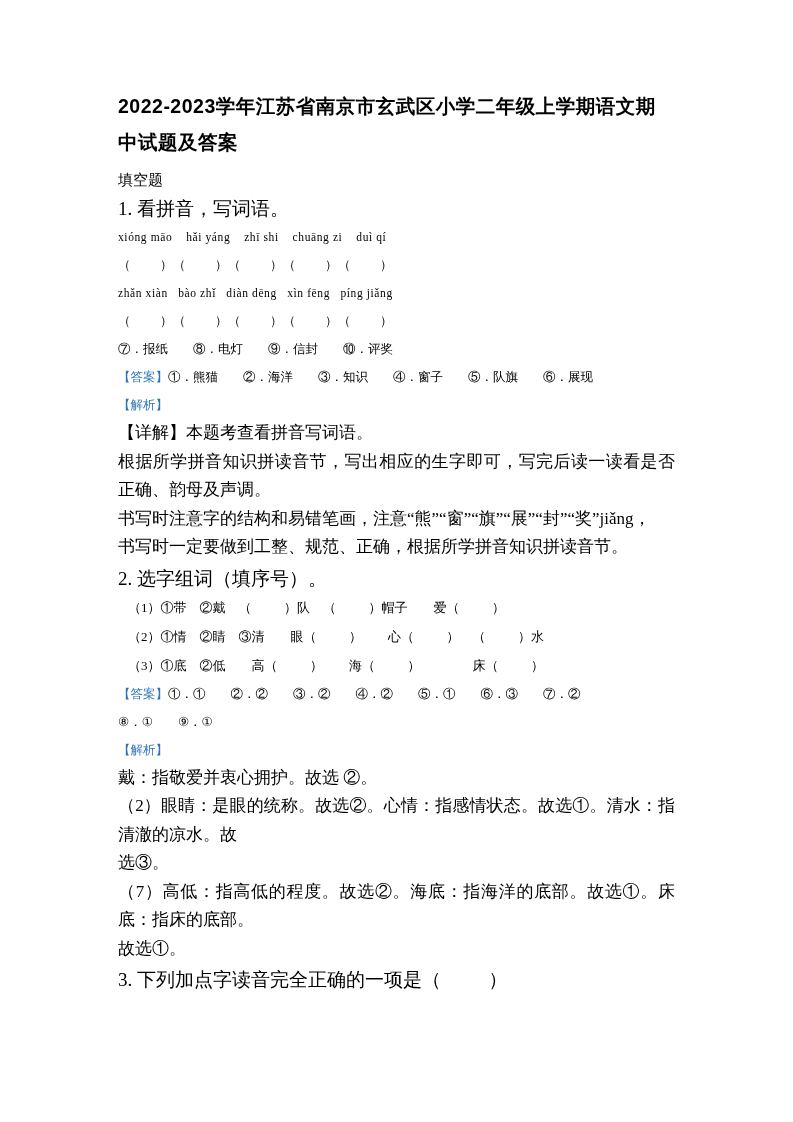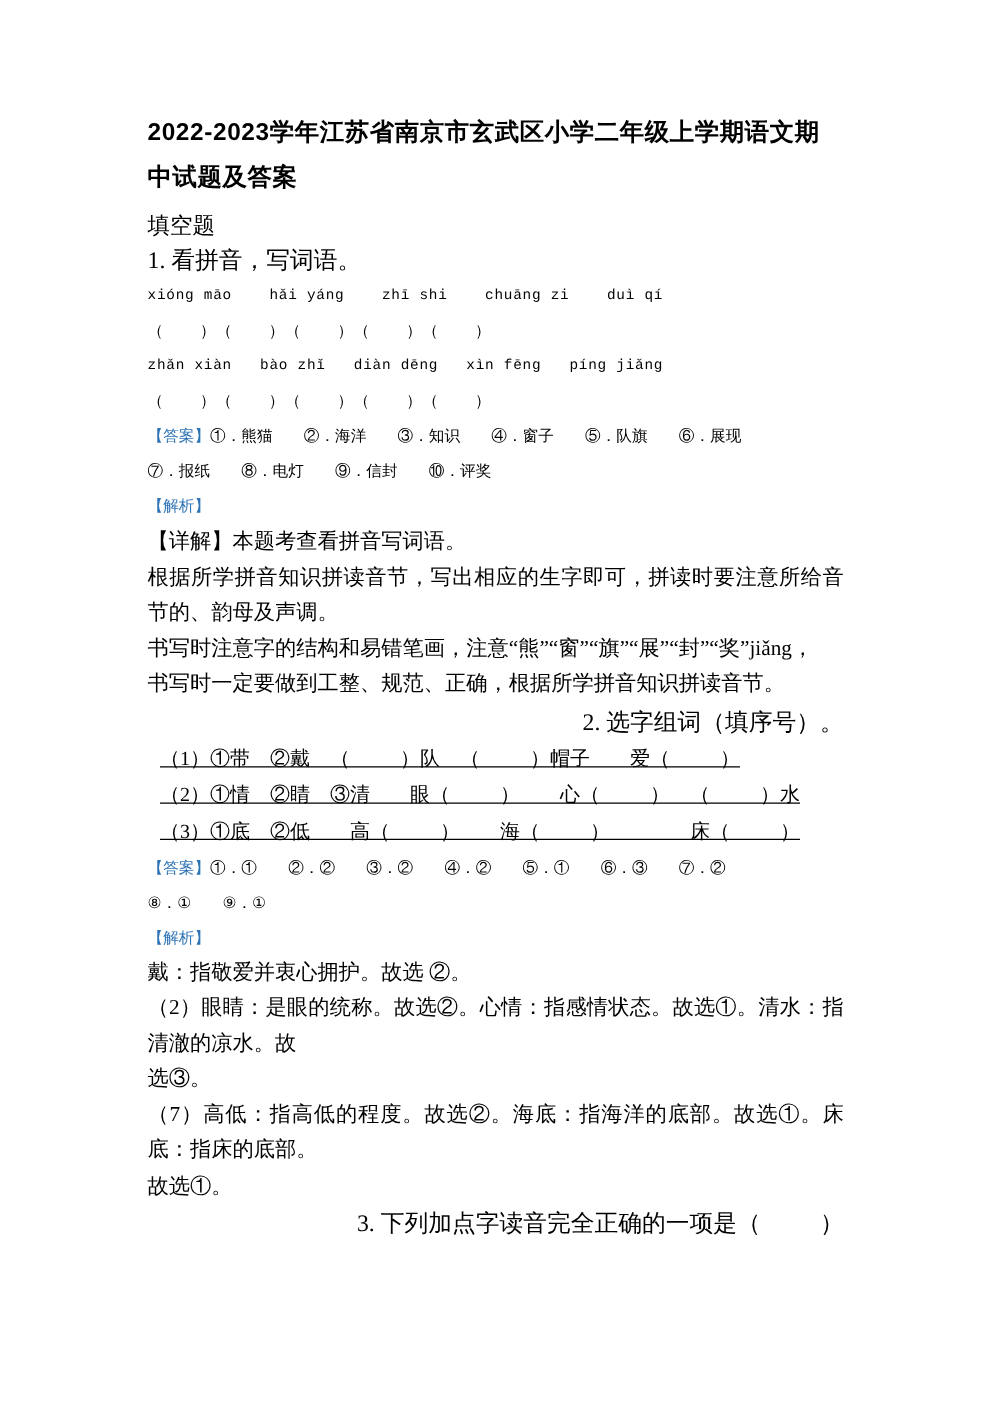--- a/index.html
+++ b/index.html
@@ -23,32 +23,32 @@
   .doc-title {
     font-family: "Liberation Sans", "DejaVu Sans", sans-serif;
     font-size: 19.5px;
     font-weight: bold;
     line-height: 36px;
     letter-spacing: 0.5px;
     margin: 0 0 6px 0;
     color: #000;
   }
   .section-label {
-    font-size: 18px;
+    font-size: 15px;
     line-height: 28px;
     margin: 4px 0 0 0;
   }
   .q-line {
     font-size: 19px;
     line-height: 29px;
     margin: 0;
     white-space: pre-wrap;
   }
   .pinyin-line {
-    font-family: Liberation Mono, monospace;
+    font-family: Liberation Serif, serif;
     font-size: 11.5px;
     line-height: 28px;
     letter-spacing: 0.6px;
     margin: 0;
     white-space: pre;
   }
   .bracket-line {
     font-size: 12.5px;
     line-height: 28px;
     margin: 0;
@@ -69,54 +69,52 @@
     color: #000;
   }
   .detail-line {
     font-size: 17px;
     line-height: 28.5px;
     margin: 0;
     white-space: pre-wrap;
     text-align: justify;
   }
   .sub-line {
-    font-size: 16px;
+    font-size: 13px;
     line-height: 29px;
     margin: 0;
     padding-left: 10px;
     white-space: pre;
-    text-decoration: underline;
   }
   .blk {
     margin-top: 2px;
-    text-align: right;
   }
 </style>
 </head>
 <body>
 
 <div class="page">
 
   <h1 class="doc-title">2022-2023学年江苏省南京市玄武区小学二年级上学期语文期中试题及答案</h1>
 
   <p class="section-label">填空题</p>
 
   <p class="q-line">1. 看拼音，写词语。</p>
   <p class="pinyin-line">xióng māo    hǎi yáng    zhī shi    chuāng zi    duì qí</p>
   <p class="bracket-line">（        ）（        ）（        ）（        ）（        ）</p>
   <p class="pinyin-line">zhǎn xiàn   bào zhǐ   diàn dēng   xìn fēng   píng jiǎng</p>
   <p class="bracket-line">（        ）（        ）（        ）（        ）（        ）</p>
 
+  <p class="answer-line"><span class="answer-body">⑦．报纸　　⑧．电灯　　⑨．信封　　⑩．评奖</span></p>
   <p class="answer-line"><span class="answer-tag">【答案】</span><span class="answer-body">①．熊猫　　②．海洋　　③．知识　　④．窗子　　⑤．队旗　　⑥．展现</span></p>
-  <p class="answer-line"><span class="answer-body">⑦．报纸　　⑧．电灯　　⑨．信封　　⑩．评奖</span></p>
 
   <p class="answer-line"><span class="analysis-tag">【解析】</span></p>
 
   <p class="detail-line">【详解】本题考查看拼音写词语。</p>
-  <p class="detail-line">根据所学拼音知识拼读音节，写出相应的生字即可，拼读时要注意所给音节的、韵母及声调。</p>
+  <p class="detail-line">根据所学拼音知识拼读音节，写出相应的生字即可，写完后读一读看是否正确、韵母及声调。</p>
   <p class="detail-line">书写时注意字的结构和易错笔画，注意“熊”“窗”“旗”“展”“封”“奖”jiǎng，</p>
   <p class="detail-line">书写时一定要做到工整、规范、正确，根据所学拼音知识拼读音节。</p>
 
   <p class="q-line blk">2. 选字组词（填序号）。</p>
   <p class="sub-line">（1）①带　②戴　（          ）队　（          ）帽子　　爱（          ）</p>
   <p class="sub-line">（2）①情　②睛　③清　　眼（          ）　　心（          ）　（          ）水</p>
   <p class="sub-line">（3）①底　②低　　高（          ）　　海（          ）　　　　床（          ）</p>
 
   <p class="answer-line"><span class="answer-tag">【答案】</span><span class="answer-body">①．①　　②．②　　③．②　　④．②　　⑤．①　　⑥．③　　⑦．②</span></p>
   <p class="answer-line"><span class="answer-body">⑧．①　　⑨．①</span></p>

